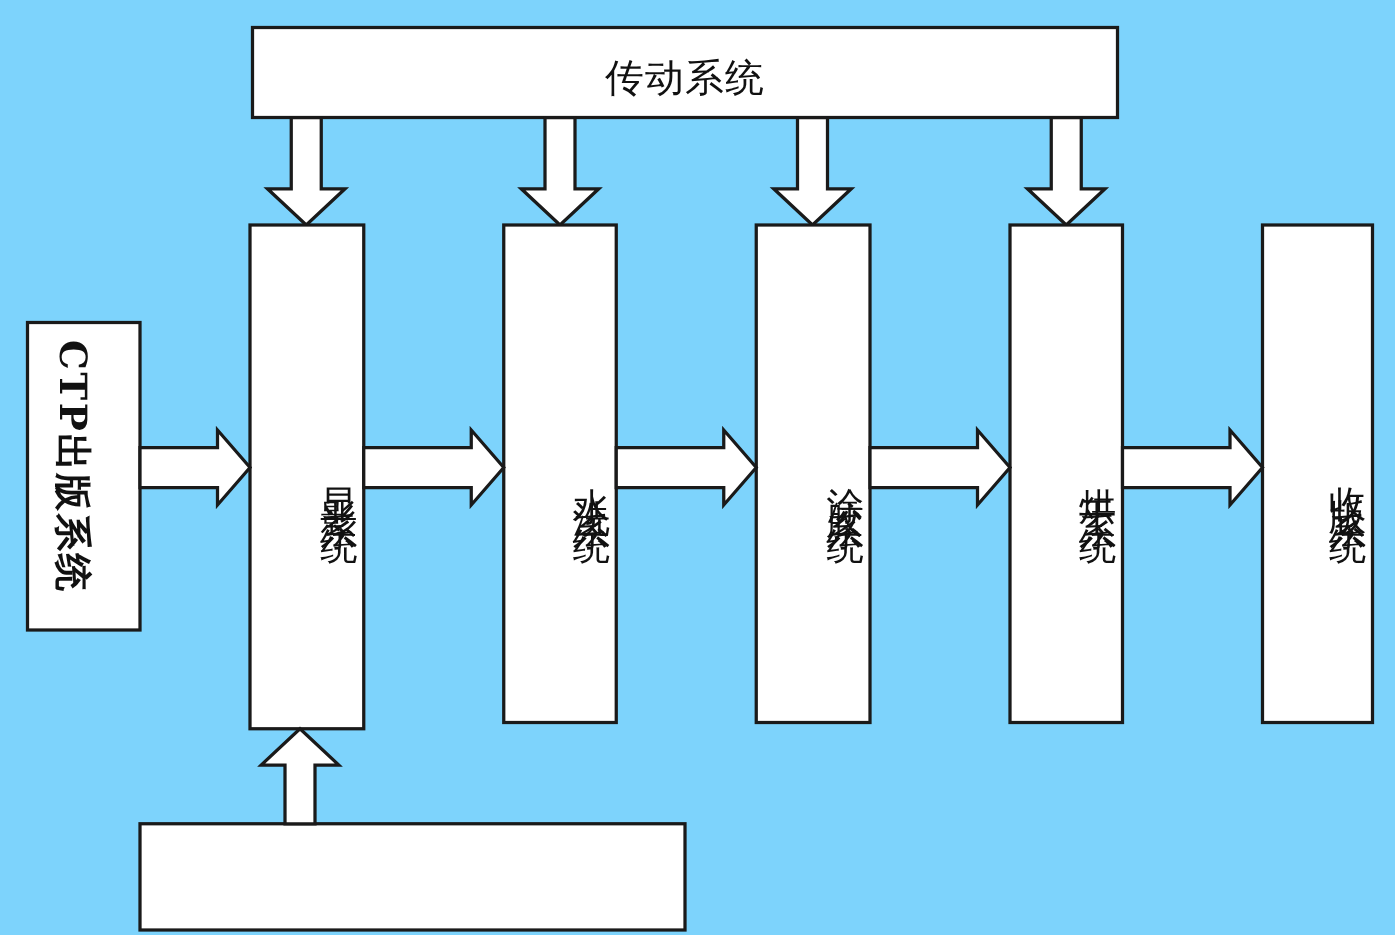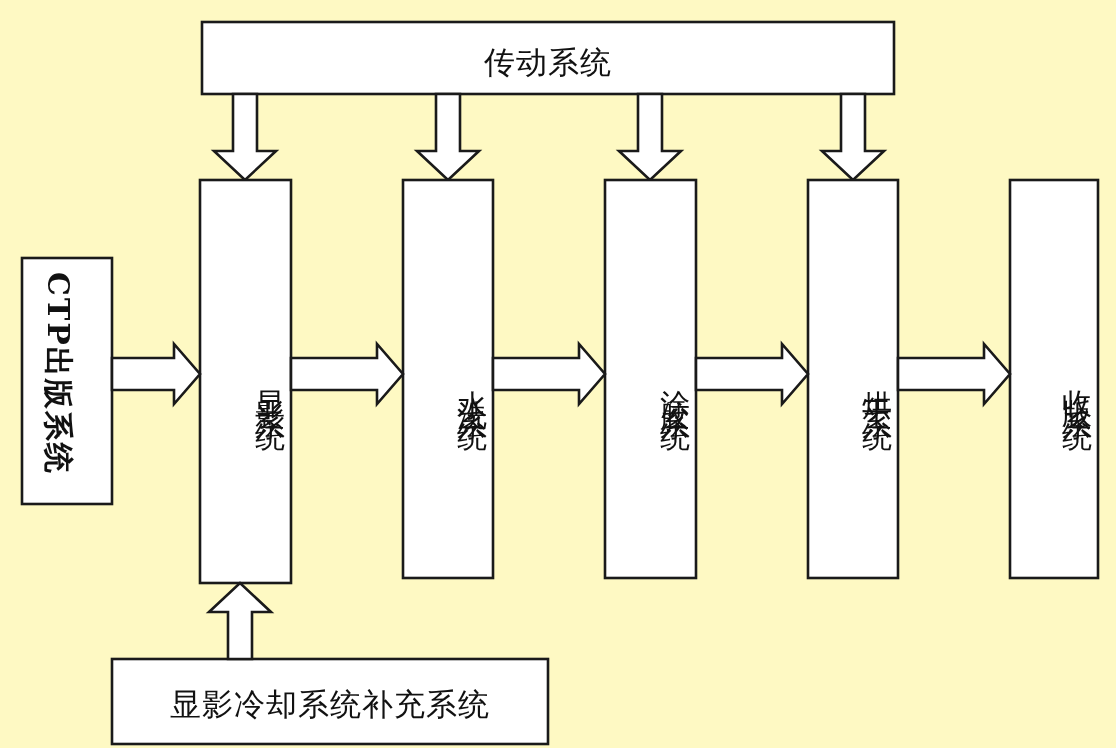--- a/index.html
+++ b/index.html
@@ -7,21 +7,21 @@
     padding: 0;
     background: #ffffff;
   }
   body {
     font-family: "DejaVu Sans", "Liberation Sans", sans-serif;
   }
   #canvas {
     position: relative;
     width: 1116px;
     height: 748px;
-    background: #fef9c3;
+    background: #7dd3fc;
     overflow: hidden;
   }
   svg#diagram {
     position: absolute;
     left: 0;
     top: 0;
     width: 1116px;
     height: 748px;
     display: block;
   }
@@ -101,15 +101,14 @@
   <div class="label horiz-label" style="left: 202px; top: 42px; width: 692px; text-align: center;">传动系统</div>
 
   <div class="label rot-label" style="left: 78px; top: 272px;">CTP出版系统</div>
 
   <div class="label vert-label" style="left: 200px; top: 286px; width: 91px; height: 200px;">显影系统</div>
   <div class="label vert-label" style="left: 403px; top: 286px; width: 90px; height: 200px;">水洗系统</div>
   <div class="label vert-label" style="left: 605px; top: 286px; width: 91px; height: 200px;">涂胶系统</div>
   <div class="label vert-label" style="left: 808px; top: 286px; width: 90px; height: 200px;">烘干系统</div>
   <div class="label vert-label" style="left: 1010px; top: 286px; width: 88px; height: 200px;">收版系统</div>
 
-  <div class="label horiz-label" style="left: 112px; top: 684px; width: 436px; text-align: center;">显影冷却系统补充系统</div>
 
 </div>
 
 </body></html>

